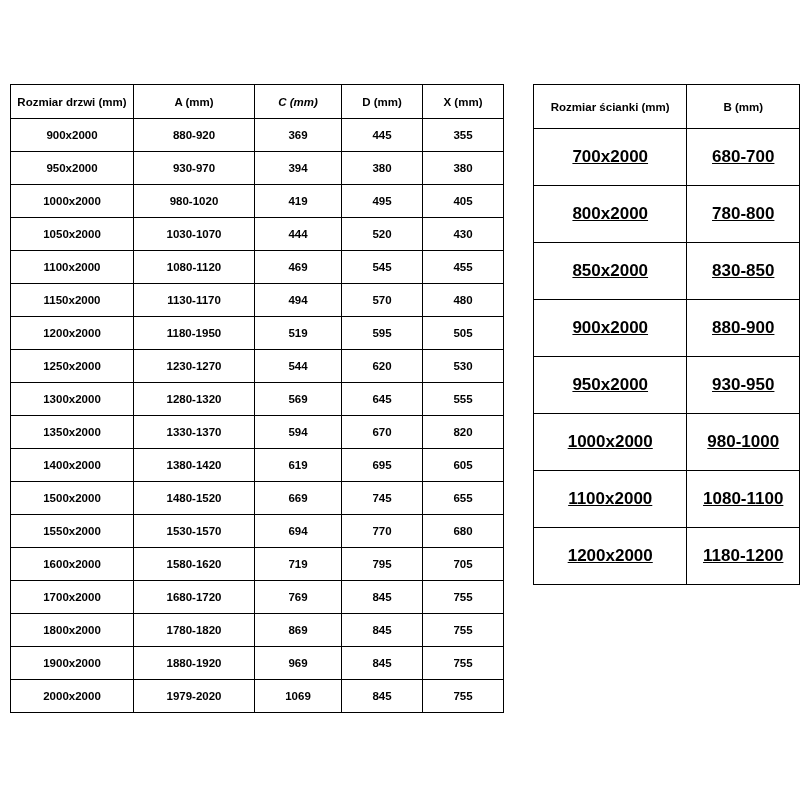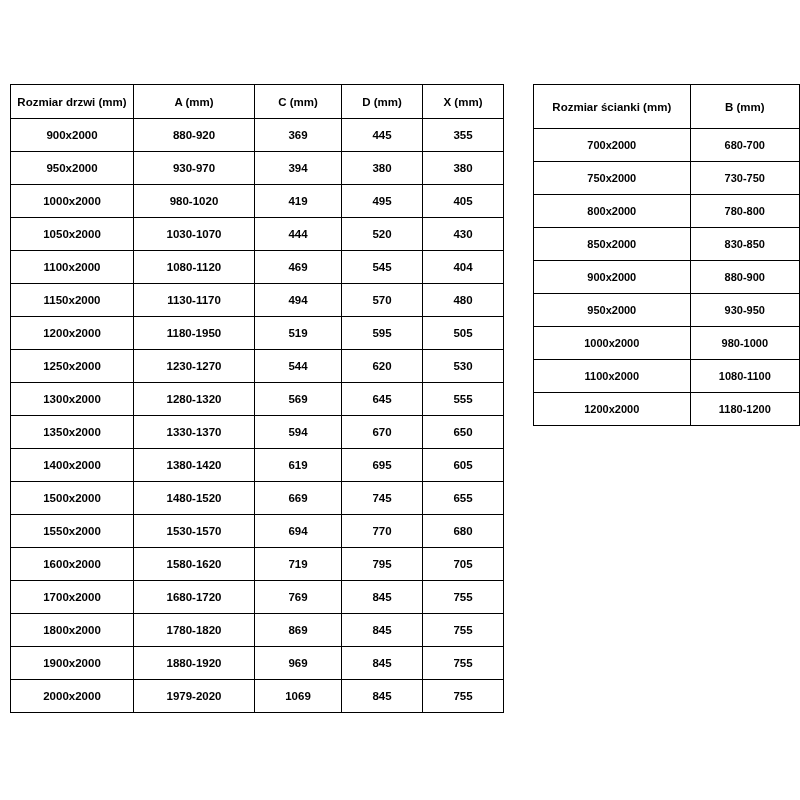--- a/index.html
+++ b/index.html
@@ -40,37 +40,38 @@
     font-size: 11.5px;
     padding: 0 6px;
   }
   #doors-table td {
     height: 32px;
     font-size: 11.5px;
     padding: 0 6px;
   }
   #doors-table .col-size { width: 110px; }
   #doors-table .col-a { width: 108px; }
-  #doors-table .col-c { width: 74px; }
+  #doors-table .col-c { width: 74px; font-style: italic; }
   #doors-table .col-d { width: 68px; }
   #doors-table .col-x { width: 68px; }
 
   
   #wall-table {
     font-size: 11.5px;
   }
   #wall-table th {
     height: 33px;
     font-size: 11.5px;
     padding: 5px 6px;
   }
   #wall-table td {
     height: 32px;
-    font-size: 11px;
-    padding: 0 6px;
+    font-size: 17px;
+    padding: 12px 6px;
+    text-decoration: underline;
   }
   #wall-table .col-size { width: 150px; }
   #wall-table .col-b { width: 108px; }
 </style>
 </head>
 <body>
 
 <div class="page">
 
   <div class="table-wrap" style="left:10px; top:84px;">
@@ -111,21 +112,21 @@
           <td>1030-1070</td>
           <td>444</td>
           <td>520</td>
           <td>430</td>
         </tr>
         <tr>
           <td>1100x2000</td>
           <td>1080-1120</td>
           <td>469</td>
           <td>545</td>
-          <td>404</td>
+          <td>455</td>
         </tr>
         <tr>
           <td>1150x2000</td>
           <td>1130-1170</td>
           <td>494</td>
           <td>570</td>
           <td>480</td>
         </tr>
         <tr>
           <td>1200x2000</td>
@@ -146,21 +147,21 @@
           <td>1280-1320</td>
           <td>569</td>
           <td>645</td>
           <td>555</td>
         </tr>
         <tr>
           <td>1350x2000</td>
           <td>1330-1370</td>
           <td>594</td>
           <td>670</td>
-          <td>650</td>
+          <td>820</td>
         </tr>
         <tr>
           <td>1400x2000</td>
           <td>1380-1420</td>
           <td>619</td>
           <td>695</td>
           <td>605</td>
         </tr>
         <tr>
           <td>1500x2000</td>
@@ -222,24 +223,20 @@
           <th class="col-size">Rozmiar ścianki (mm)</th>
           <th class="col-b">B (mm)</th>
         </tr>
       </thead>
       <tbody>
         <tr>
           <td>700x2000</td>
           <td>680-700</td>
         </tr>
         <tr>
-          <td>750x2000</td>
-          <td>730-750</td>
-        </tr>
-        <tr>
           <td>800x2000</td>
           <td>780-800</td>
         </tr>
         <tr>
           <td>850x2000</td>
           <td>830-850</td>
         </tr>
         <tr>
           <td>900x2000</td>
           <td>880-900</td>

